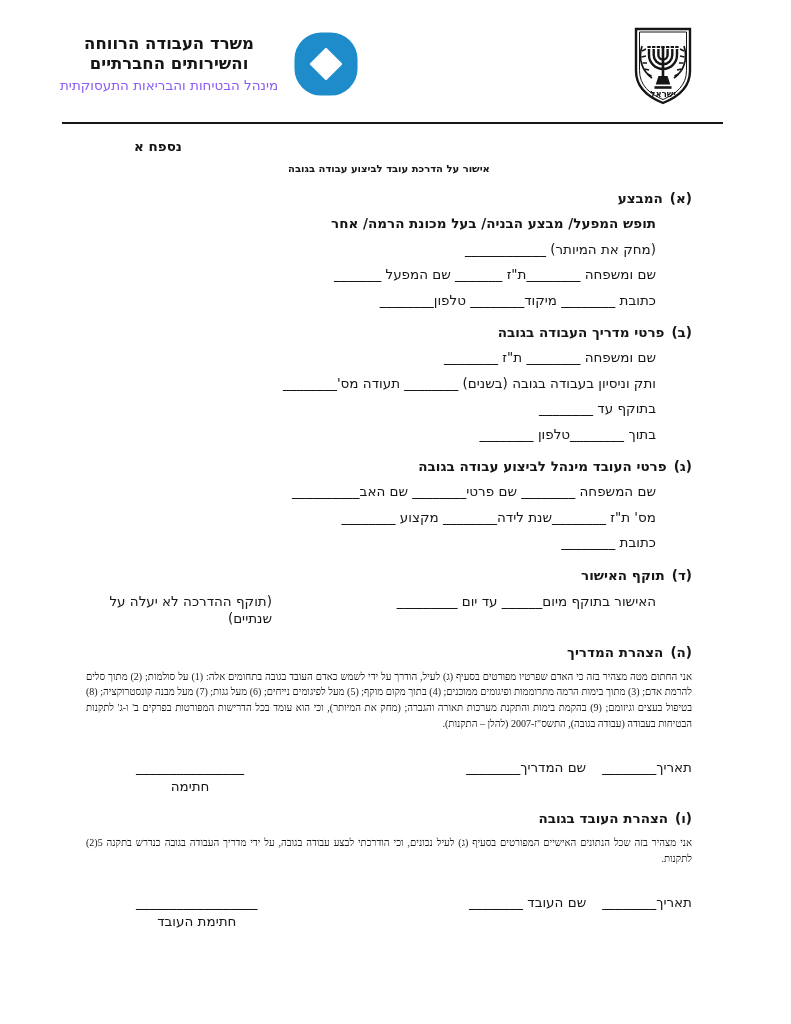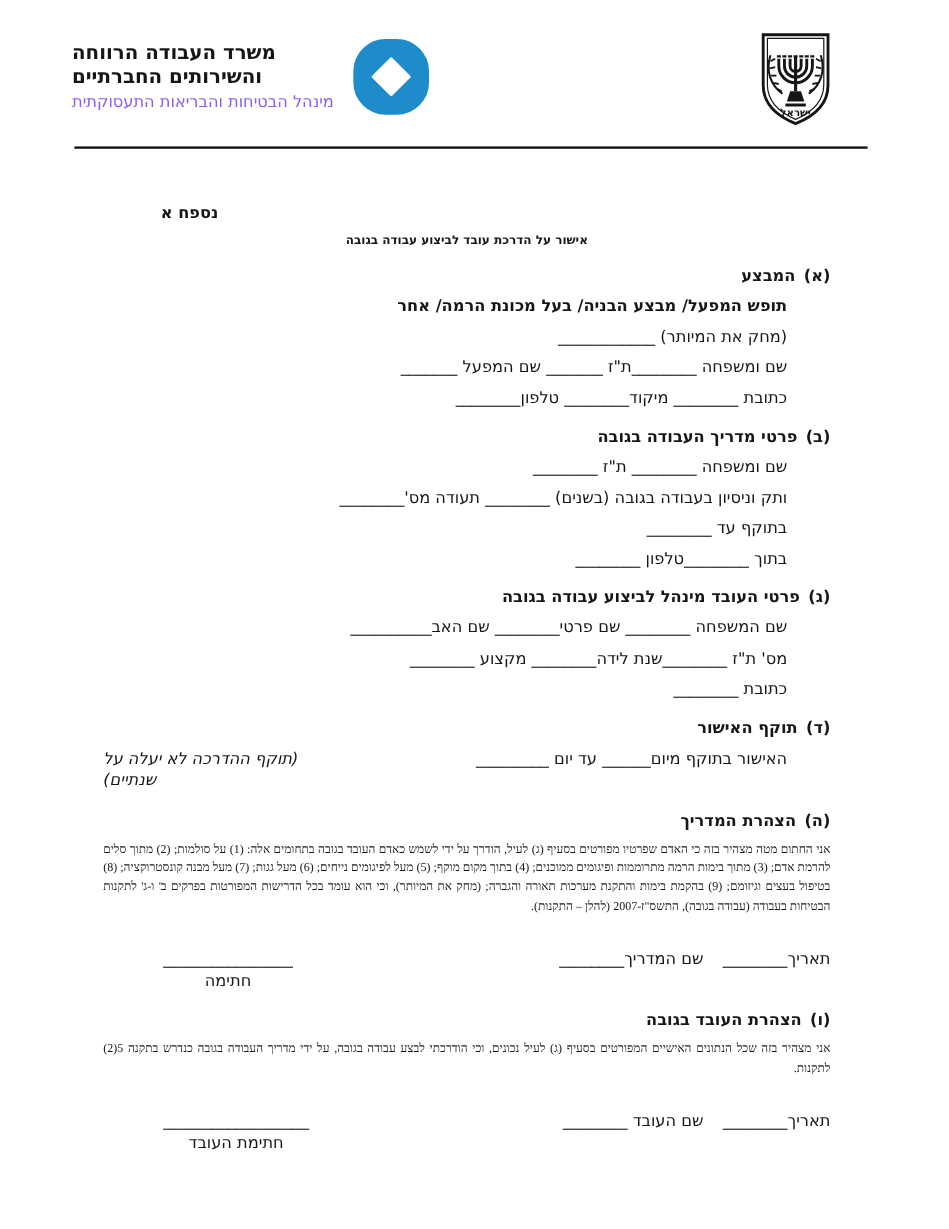--- a/index.html
+++ b/index.html
@@ -4,42 +4,42 @@
 <style>
   html,body{margin:0;padding:0;background:#ffffff;}
   body{width:791px;height:1024px;overflow:hidden;position:relative;
        font-family:"DejaVu Sans",sans-serif;color:#161616;}
   .page{direction:rtl;width:791px;height:1024px;}
 
   
   .header{display:flex;justify-content:space-between;align-items:flex-start;
           padding:26px 92px 0 60px;}
   .ministry-group{display:flex;align-items:flex-start;gap:10px;}
-  .ministry-text{text-align:left;padding-top:8px;}
+  .ministry-text{text-align:center;padding-top:8px;}
   .ministry-line-bold{font-weight:bold;font-size:16.5px;line-height:1.22;}
   .ministry-line-sub{font-size:13.5px;margin-top:3px;color:#8b5cf6;}
   .logo-wrap{width:76px;height:76px;flex:0 0 auto;}
   .emblem-wrap{width:72px;height:86px;flex:0 0 auto;margin-top:-2px;}
 
   .divider{border-top:2px solid #161616;margin:12px 68px 0 62px;}
 
   
-  .content{padding:8px 99px 0 86px;font-size:13.5px;margin-top:32px;}
+  .content{padding:8px 99px 0 86px;font-size:13.5px;}
   .appendix{font-weight:bold;text-align:left;padding-left:48px;margin-top:6px;font-size:13.5px;}
   .doc-title{font-weight:bold;text-align:center;font-size:10px;margin-top:9px;}
 
   .sec-head{margin-top:16px;font-weight:bold;font-size:13.5px;white-space:nowrap;}
   .sec-num{margin-left:7px;}
   .indent{padding-right:36px;}
   .line{margin-top:10px;white-space:nowrap;line-height:1.15;}
   .bold{font-weight:bold;}
 
   .validity-row{display:flex;justify-content:space-between;margin-top:10px;line-height:1.3;}
   .validity-main{white-space:nowrap;}
-  .validity-note{width:186px;text-align:left;font-style:italic;}
+  .validity-note{width:186px;text-align:right;}
 
   .declaration{margin-top:9px;text-align:justify;line-height:1.56;font-size:10px;font-family:Liberation Serif, serif;}
 
   .sig-row{display:flex;align-items:flex-start;margin-top:28px;padding-left:50px;}
   .sig-date{white-space:nowrap;}
   .sig-name{white-space:nowrap;margin-right:16px;}
   .sig-block{display:flex;flex-direction:column;align-items:center;margin-right:auto;}
   .sig-label{margin-top:3px;}
 </style>
 </head>

